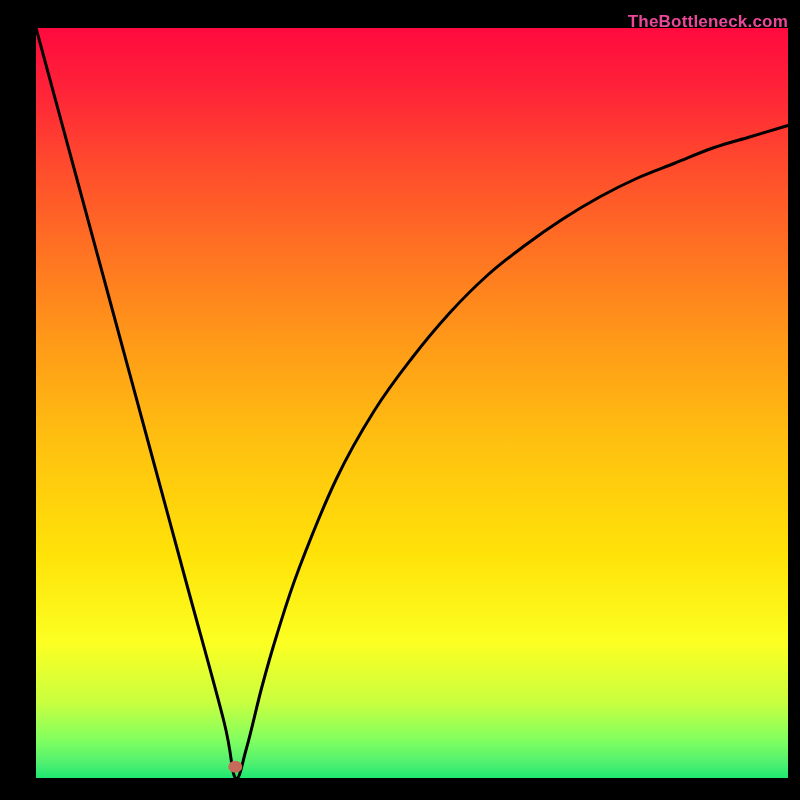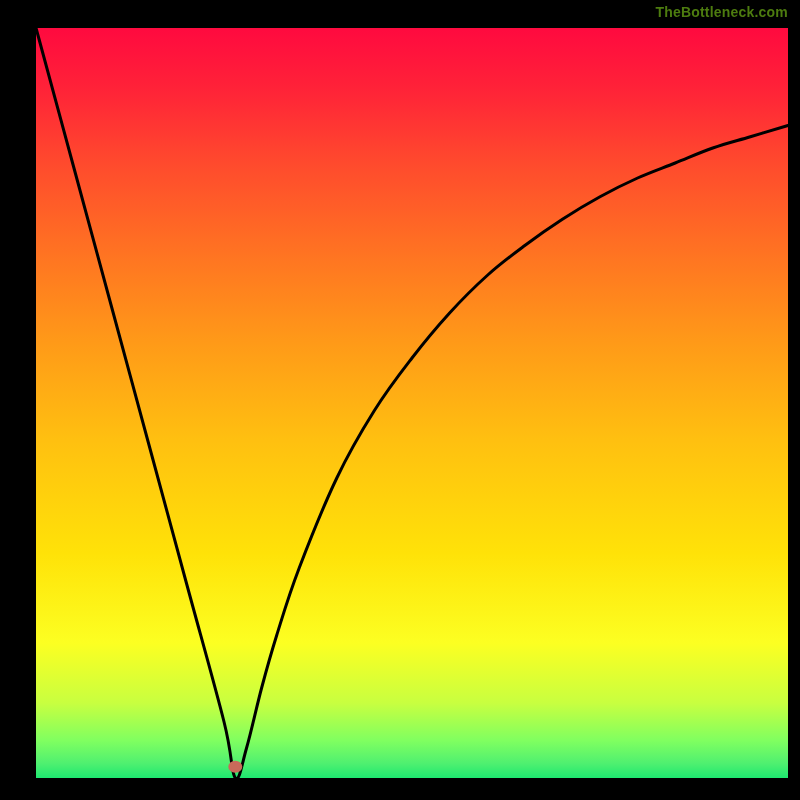--- a/index.html
+++ b/index.html
@@ -12,24 +12,24 @@
     font-family: Arial, Helvetica, sans-serif;
   }
   .frame {
     position: relative;
     width: 800px;
     height: 800px;
     background: #000;
   }
   .watermark {
     position: absolute;
-    top: 4px;
+    top: 12px;
     right: 12px;
-    color: #4d7c0f;
-    font-size: 14px;
+    color: #ec4899;
+    font-size: 17px;
     font-weight: 600;
     letter-spacing: 0.2px;
     z-index: 10;
   }
   svg.plot {
     position: absolute;
     left: 0;
     top: 0;
     width: 800px;
     height: 800px;

